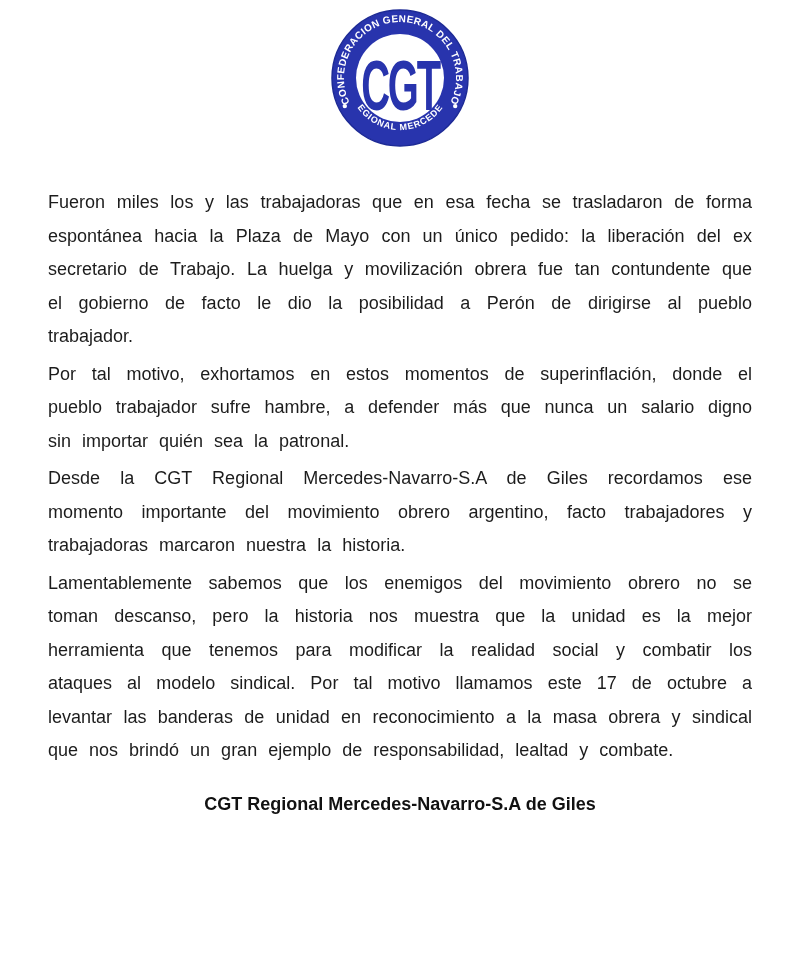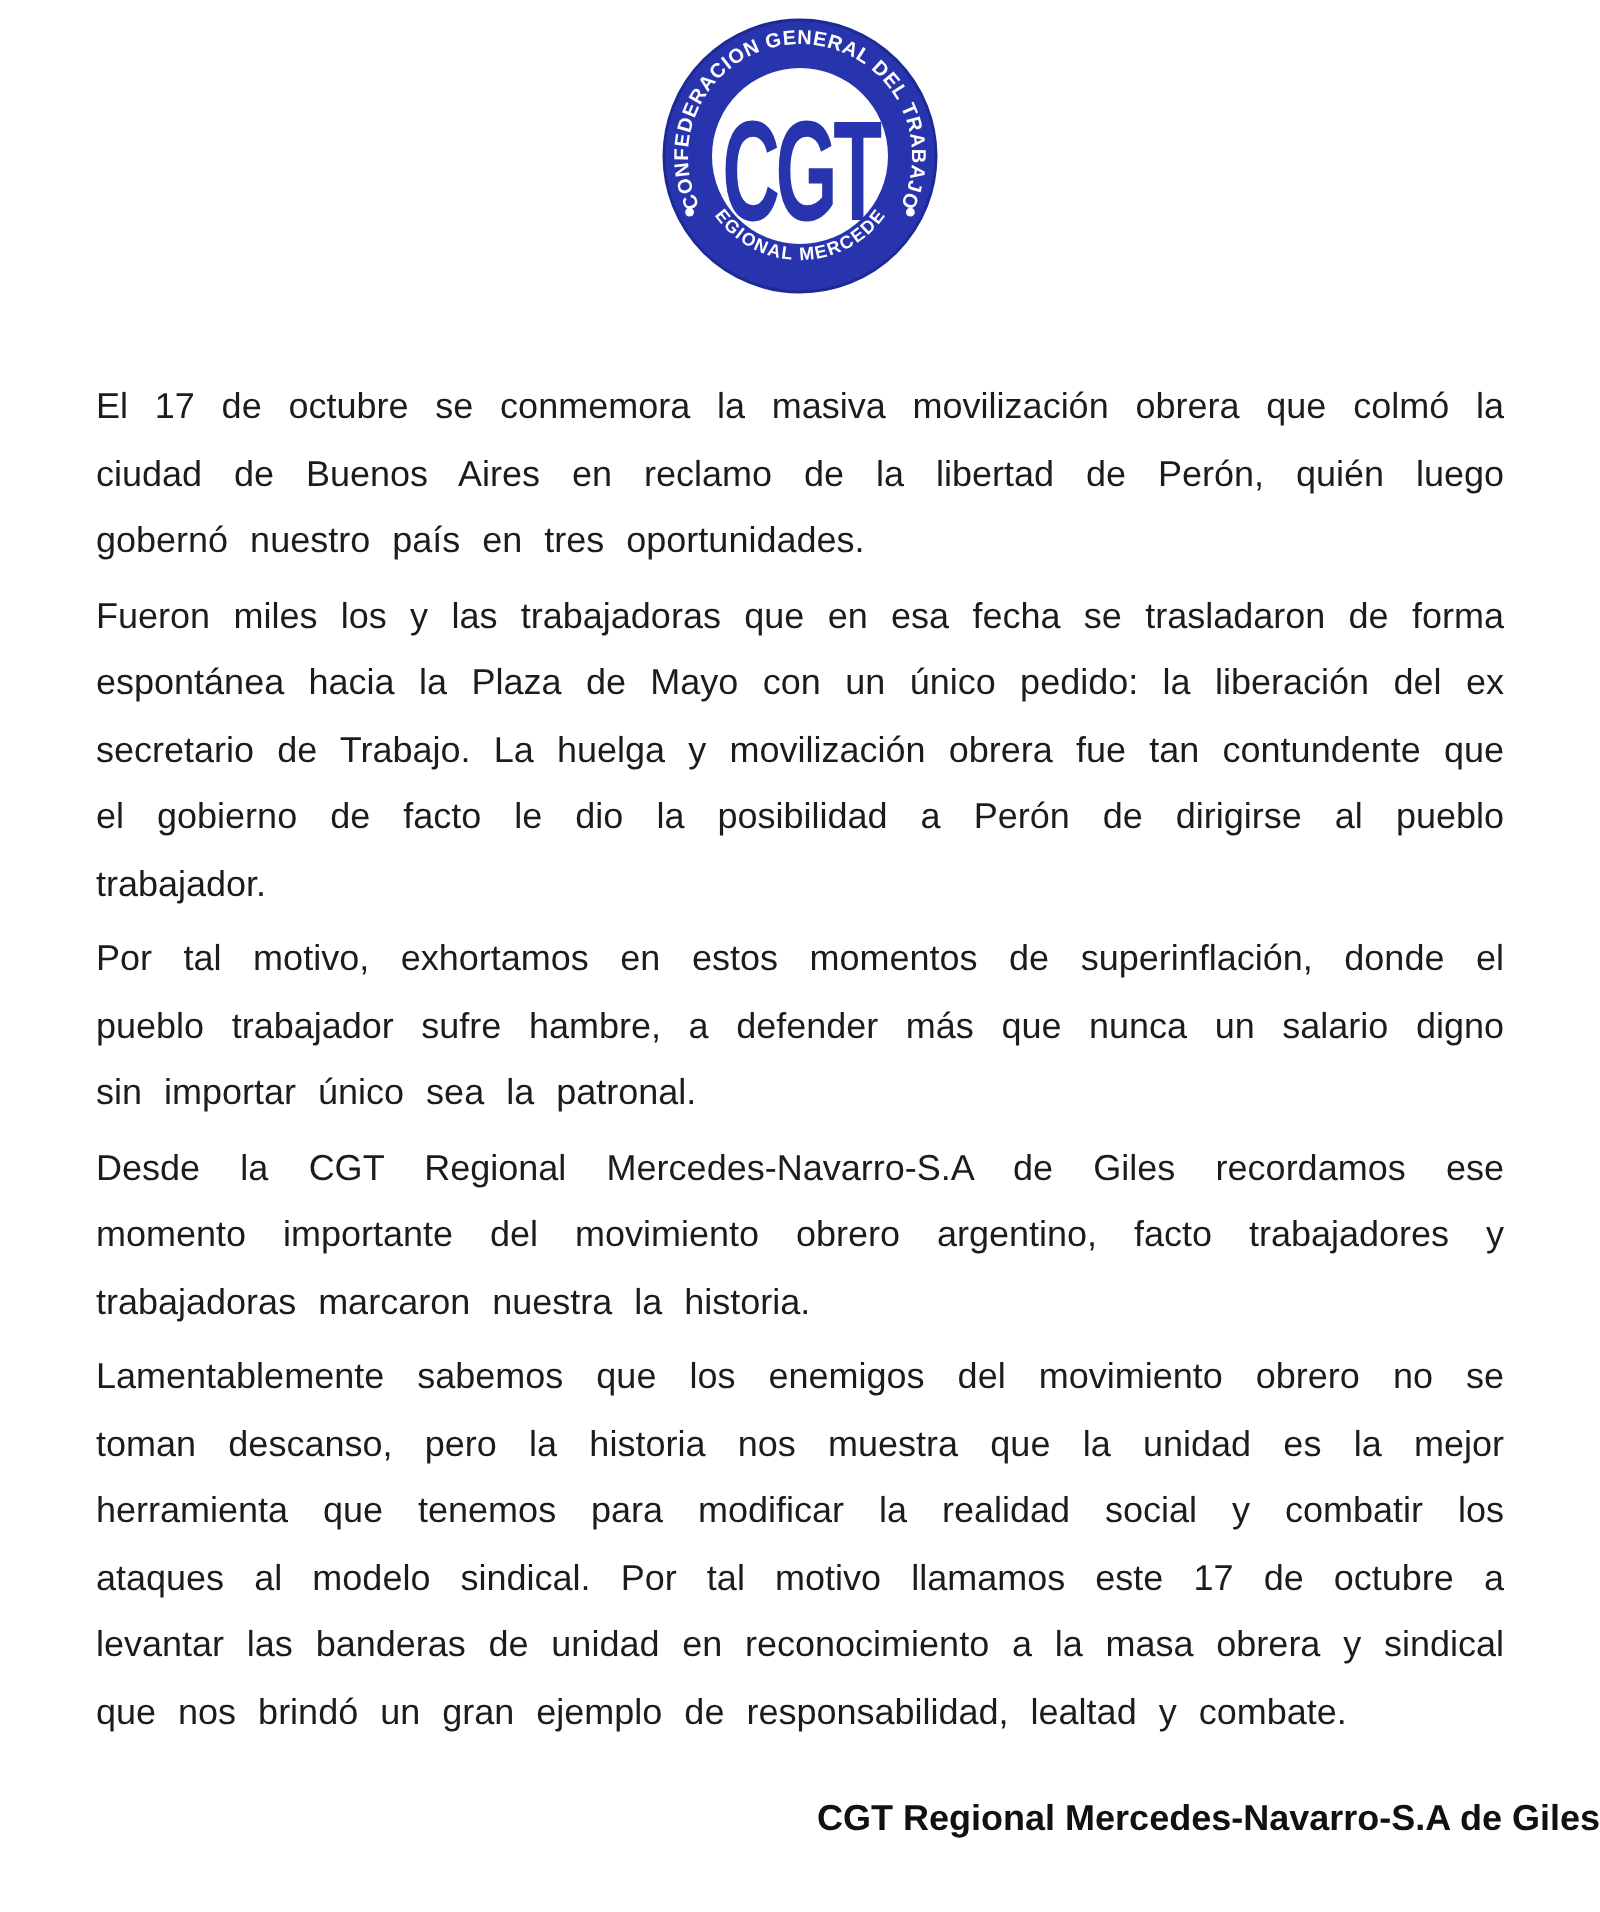--- a/index.html
+++ b/index.html
@@ -56,21 +56,21 @@
     line-height: 33.5px;
     text-align: justify;
     text-justify: inter-word;
     word-spacing: 6px;
     color: var(--text-color);
     margin: 0 0 4px 0;
   }
   .footer {
     margin-top: 26px;
     width: 100%;
-    text-align: right;
+    text-align: center;
     font-size: 18px;
     font-weight: bold;
     color: #111111;
   }
 </style>
 </head>
 <body>
 
 <div class="page">
 
@@ -86,22 +86,21 @@
       <text class="arc-text arc-bottom">
         <textPath href="#arcBottom" startOffset="50%" text-anchor="middle">REGIONAL MERCEDES</textPath>
       </text>
       <circle class="arc-dot" cx="14.8" cy="98.1" r="2.2"></circle>
       <circle class="arc-dot" cx="125.2" cy="98.1" r="2.2"></circle>
       <text class="monogram-text" transform="translate(70 102) scale(0.74 1.32)" text-anchor="middle">CGT</text>
     </svg>
   </div>
 
   <div class="content">
-    <p>El 17 de octubre se conmemora la masiva movilización obrera que colmó la ciudad de Buenos Aires en reclamo de la libertad de Perón, quién luego gobernó nuestro país en tres oportunidades.</p>
     <p>Fueron miles los y las trabajadoras que en esa fecha se trasladaron de forma espontánea hacia la Plaza de Mayo con un único pedido: la liberación del ex secretario de Trabajo. La huelga y movilización obrera fue tan contundente que el gobierno de facto le dio la posibilidad a Perón de dirigirse al pueblo trabajador.</p>
-    <p>Por tal motivo, exhortamos en estos momentos de superinflación, donde el pueblo trabajador sufre hambre, a defender más que nunca un salario digno sin importar único sea la patronal.</p>
+    <p>Por tal motivo, exhortamos en estos momentos de superinflación, donde el pueblo trabajador sufre hambre, a defender más que nunca un salario digno sin importar quién sea la patronal.</p>
     <p>Desde la CGT Regional Mercedes-Navarro-S.A de Giles recordamos ese momento importante del movimiento obrero argentino, facto trabajadores y trabajadoras marcaron nuestra la historia.</p>
     <p>Lamentablemente sabemos que los enemigos del movimiento obrero no se toman descanso, pero la historia nos muestra que la unidad es la mejor herramienta que tenemos para modificar la realidad social y combatir los ataques al modelo sindical. Por tal motivo llamamos este 17 de octubre a levantar las banderas de unidad en reconocimiento a la masa obrera y sindical que nos brindó un gran ejemplo de responsabilidad, lealtad y combate.</p>
   </div>
 
   <div class="footer">CGT Regional Mercedes-Navarro-S.A de Giles</div>
 
 </div>
 
 </body></html>

